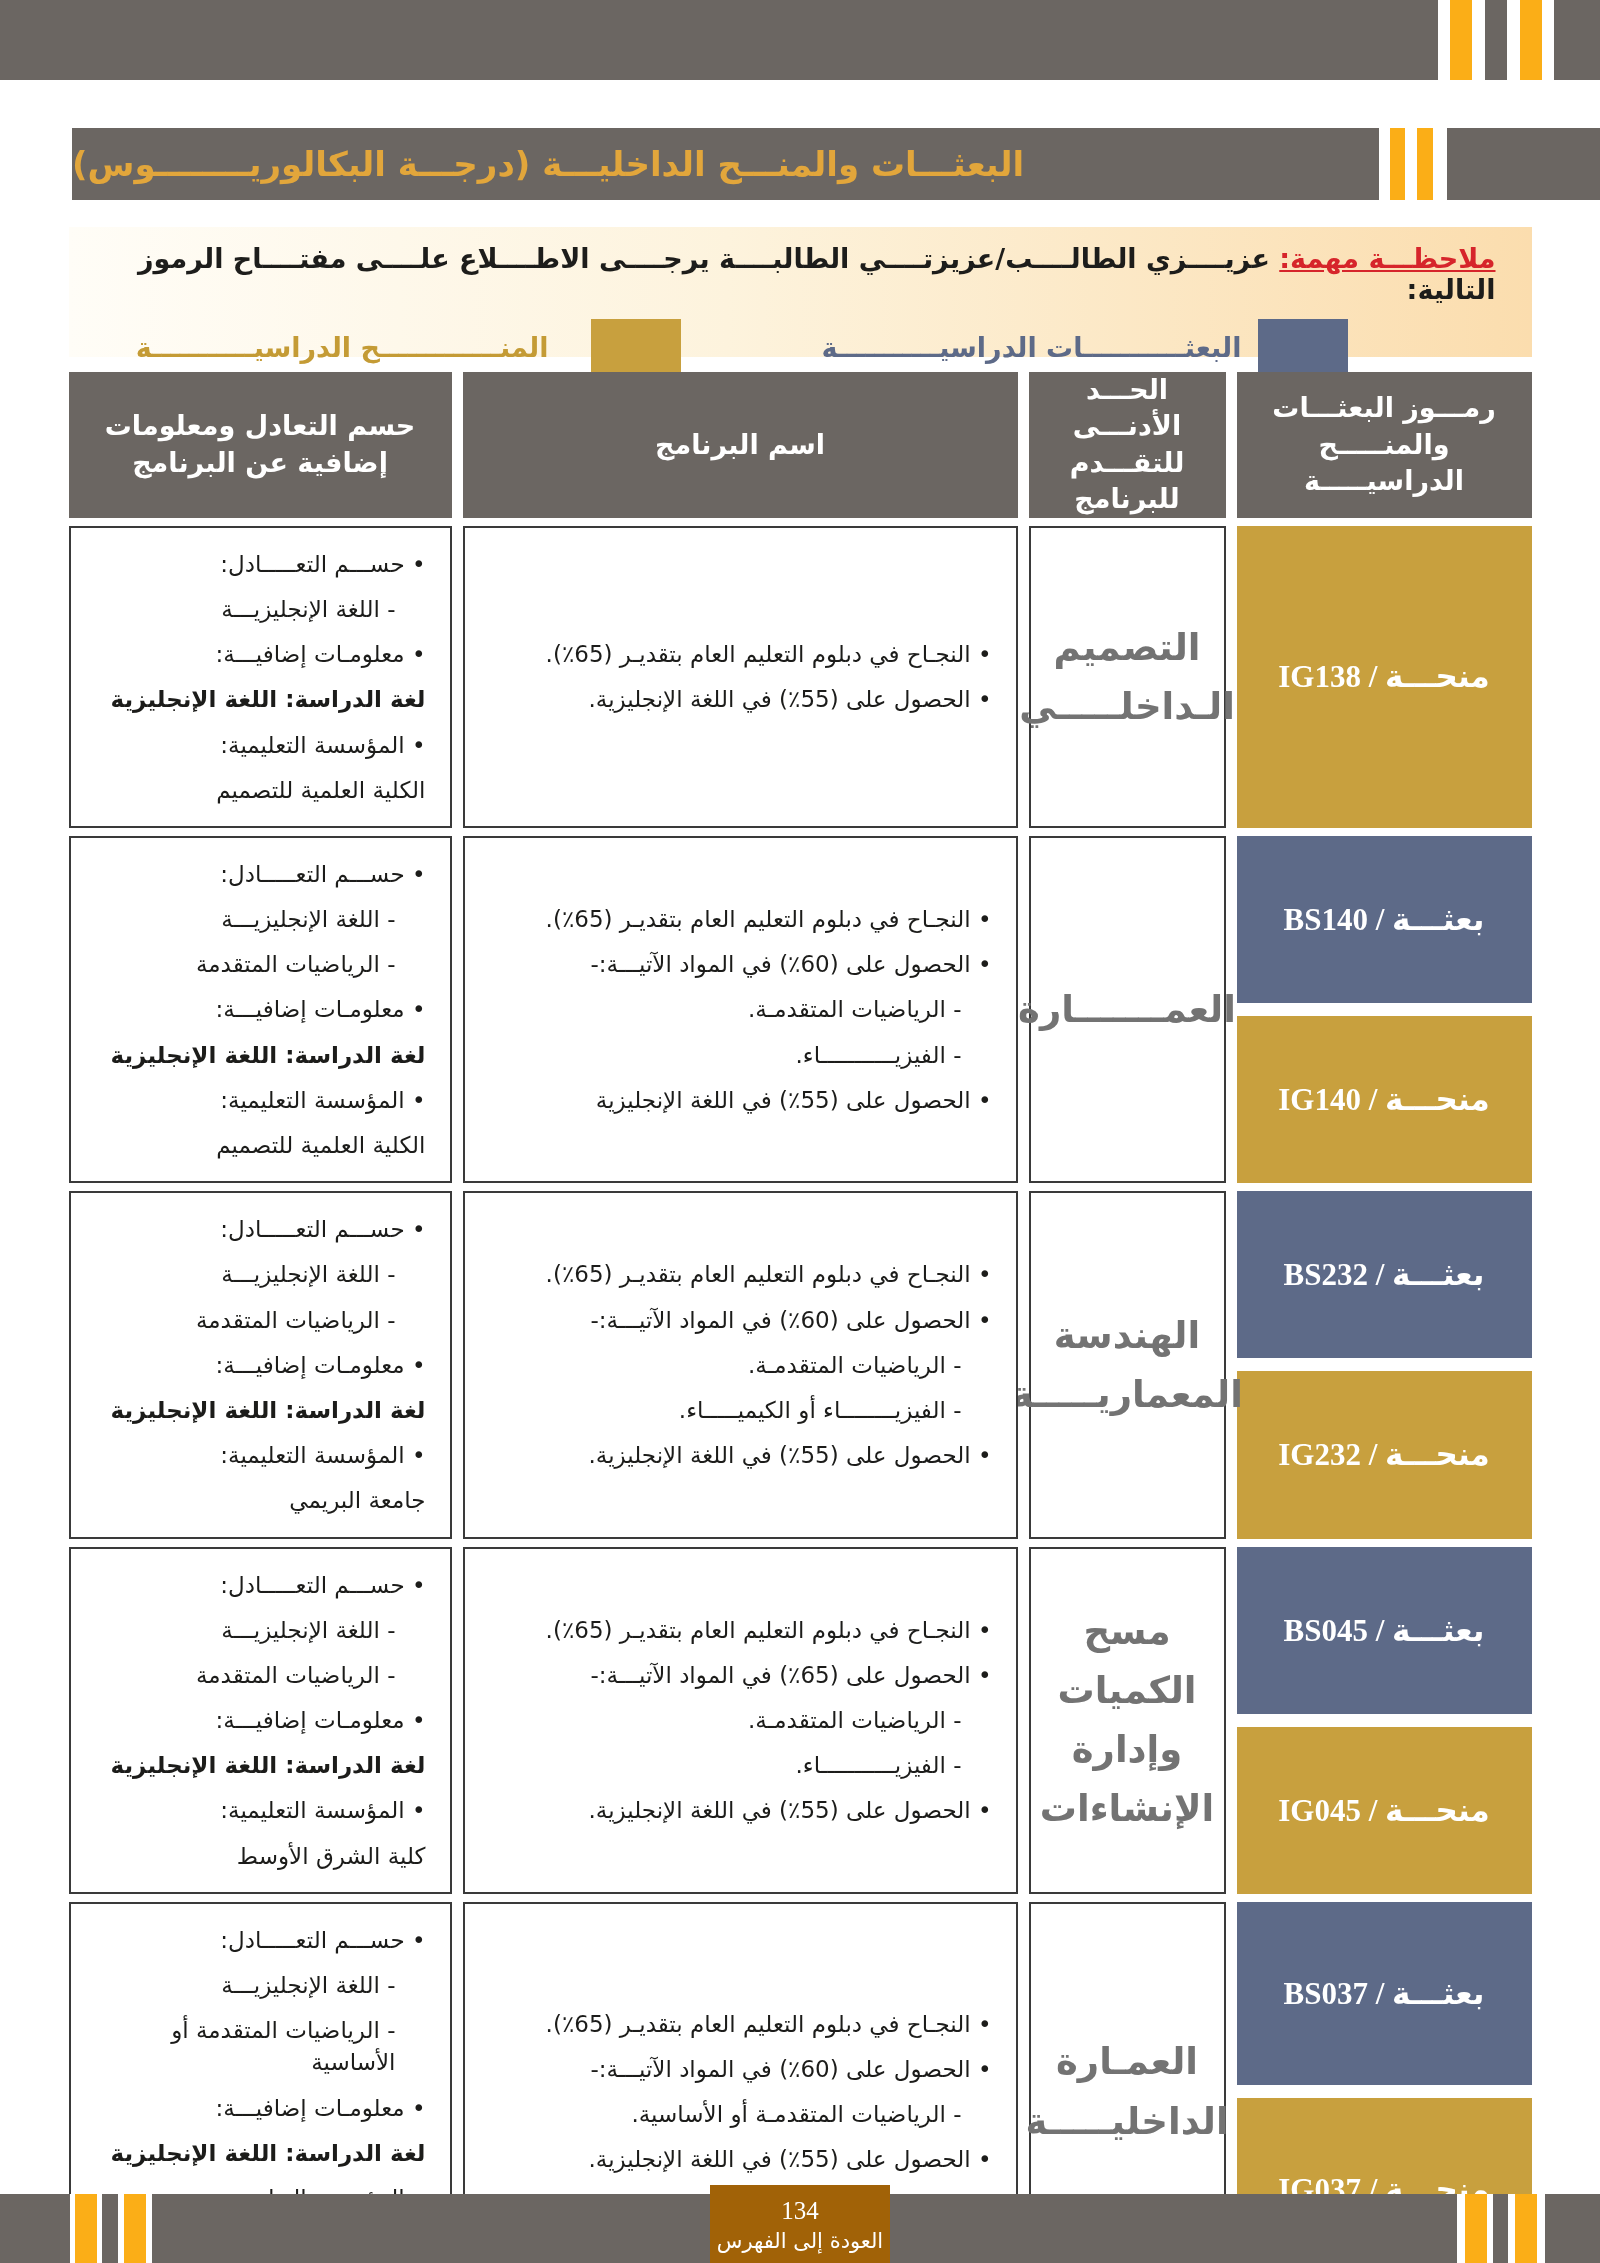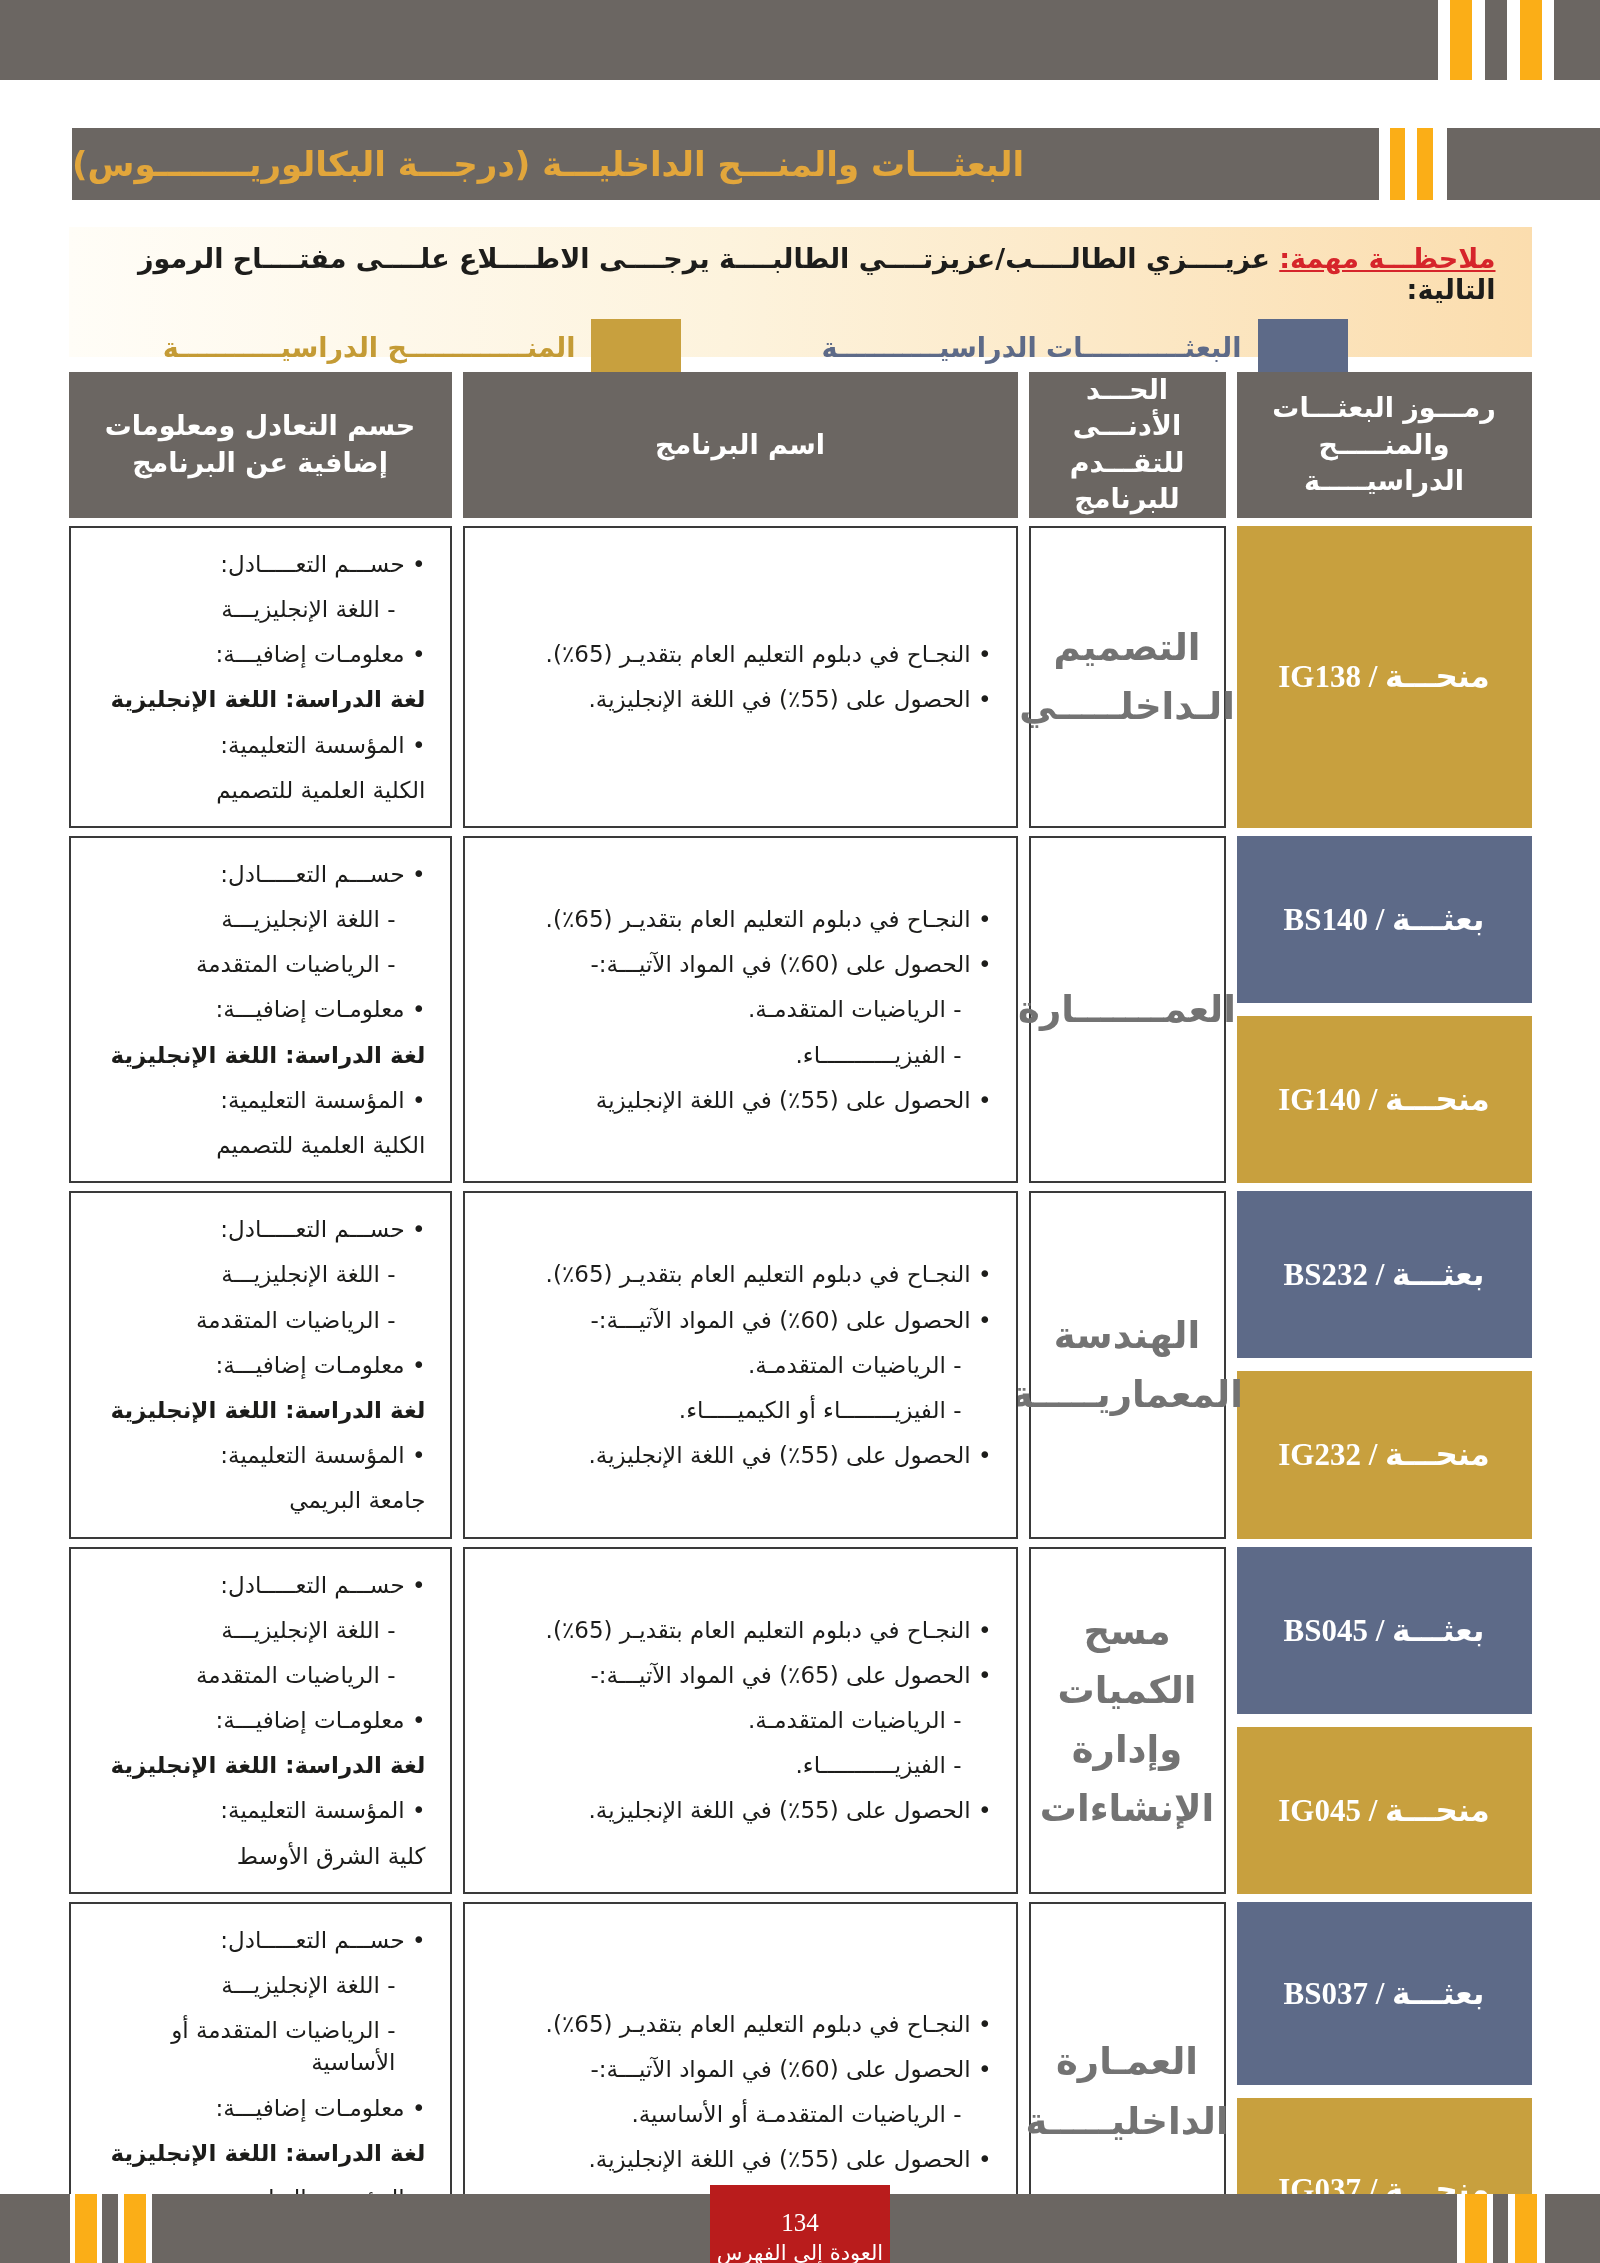--- a/index.html
+++ b/index.html
@@ -25,21 +25,21 @@
 
   
   .note-box { width:1463px; margin:27px auto 0; height:130px; direction:rtl;
     background:linear-gradient(to left, #fbddae 0%, #fdf3dd 55%, #fffdf7 100%);
     padding:16px 36px 0 36px; }
   .note-line { font-size:27px; font-weight:700; color:#1d1d1b; }
   .note-label { color:var(--c-red); text-decoration:underline; }
   .legend-row { display:flex; direction:rtl; align-items:center; margin-top:14px; }
   .legend-item { display:flex; direction:rtl; align-items:center; }
   .legend-item.first { margin-right:148px; }
-  .legend-item.second { margin-right:140px; }
+  .legend-item.second { margin-right:140px;gap:27px; }
   .legend-swatch { width:90px; height:56px; margin-left:16px; }
   .legend-label { font-size:27px; font-weight:700; }
   .legend-label.blue { color:var(--c-scholarship); }
   .legend-label.gold { color:#c49b35; }
 
   
   .table { width:1463px; margin:15px auto 0; display:flex; flex-direction:column; gap:8px; }
   .trow { display:grid; grid-template-columns:295px 197px 555px 383px; column-gap:11px; direction:rtl; }
   .trow.head { min-height:100px; }
   .trow.body { min-height:270px; }
@@ -61,22 +61,22 @@
 
   .list-cell { display:flex; flex-direction:column; justify-content:center; direction:rtl;
         text-align:right; padding:20px 24px; gap:13px; font-size:23px; color:#1c1c1a; line-height:1.4; }
   .line { }
   .line.dash { padding-right:30px; }
   .line.bold { font-weight:700; }
   .line.boldcenter { font-weight:400; text-align:right; }
 
   
   .footer-tab { position:absolute; bottom:0; left:50%; transform:translateX(-50%);
-        width:180px; height:78px; background:#b91c1c; z-index:2; text-align:center;
-        color:#fff; padding-top:24px; }
+        width:180px; height:78px; background:#a16207; z-index:2; text-align:center;
+        color:#fff; padding-top:12px; }
   .footer-page { font-family:"Liberation Serif","DejaVu Sans",serif; font-size:25px; }
   .footer-back { font-size:21px; margin-top:4px; direction:rtl; }
 </style>
 </head>
 <body>
 
 <div class="page">
 
   <div class="band band-top">
     <div class="seg seg-gray grow"></div>

